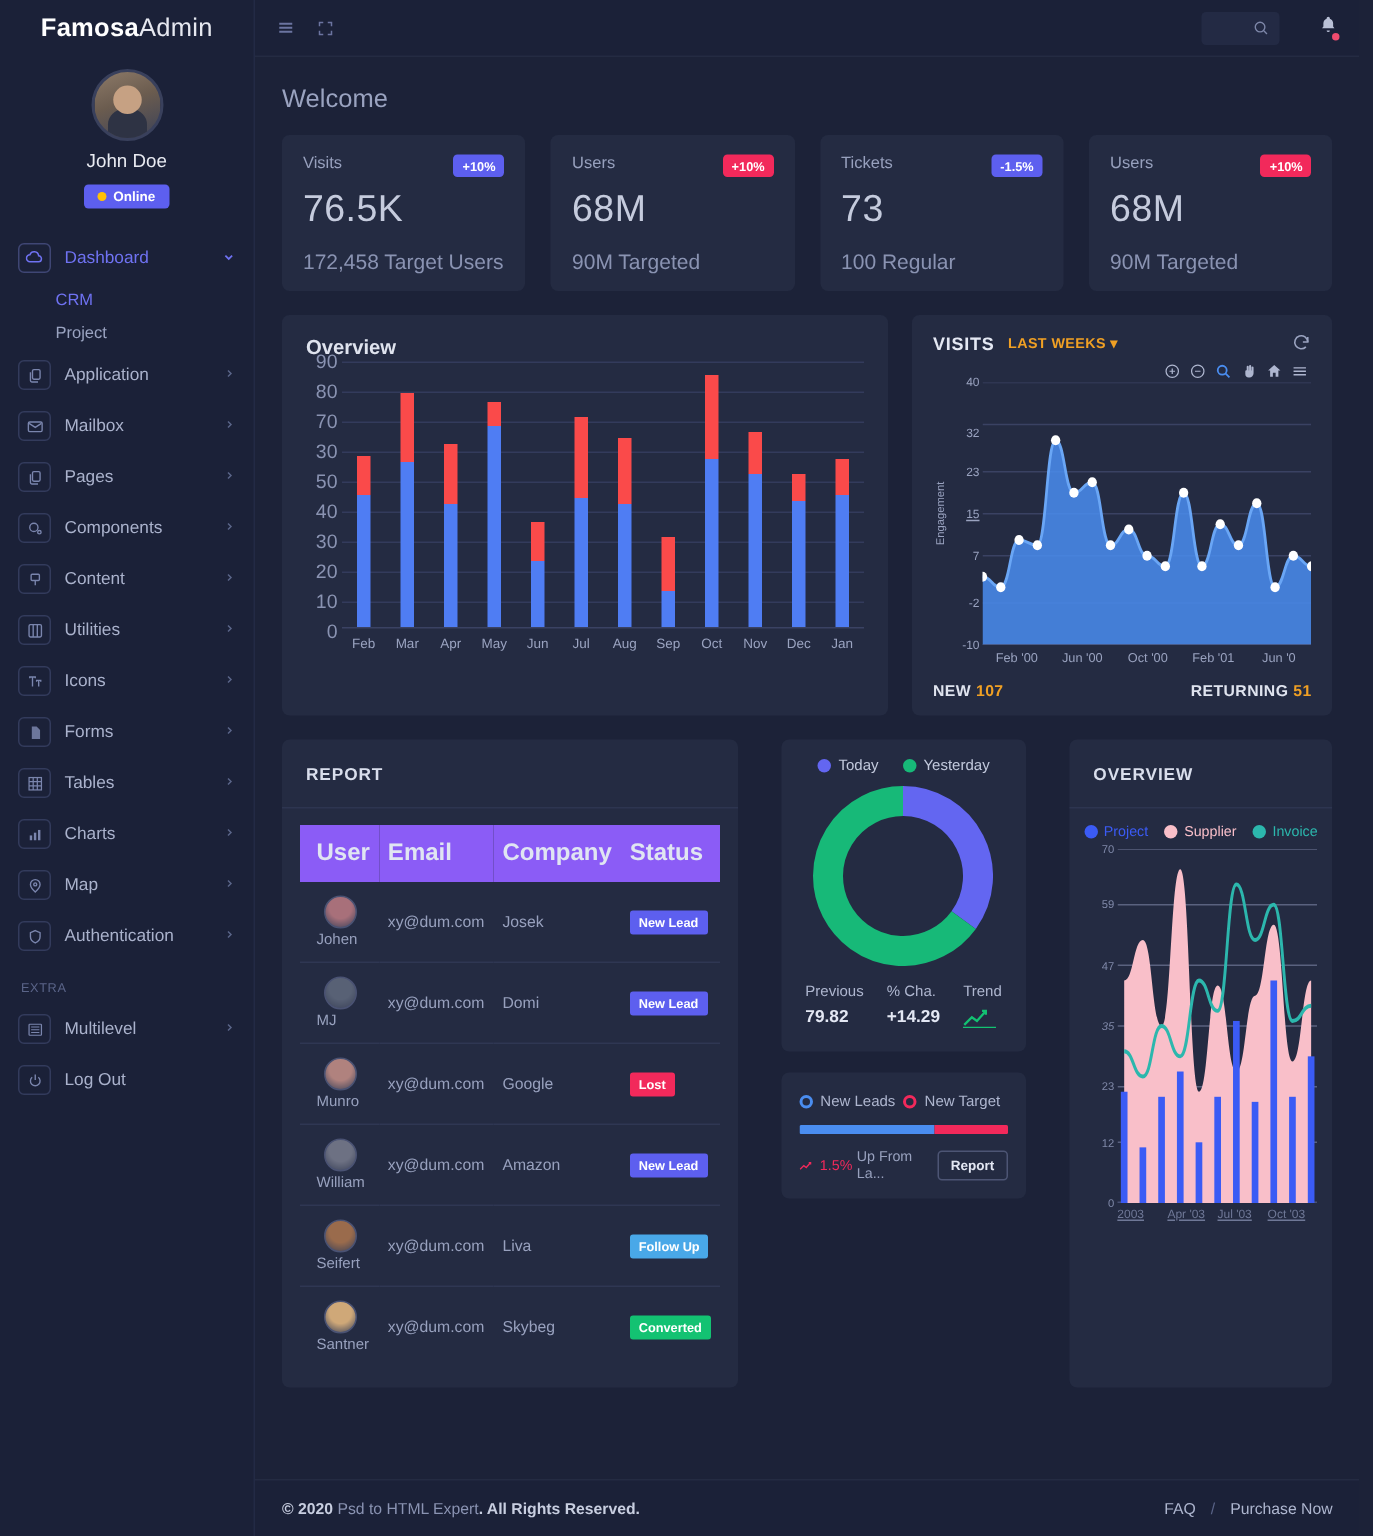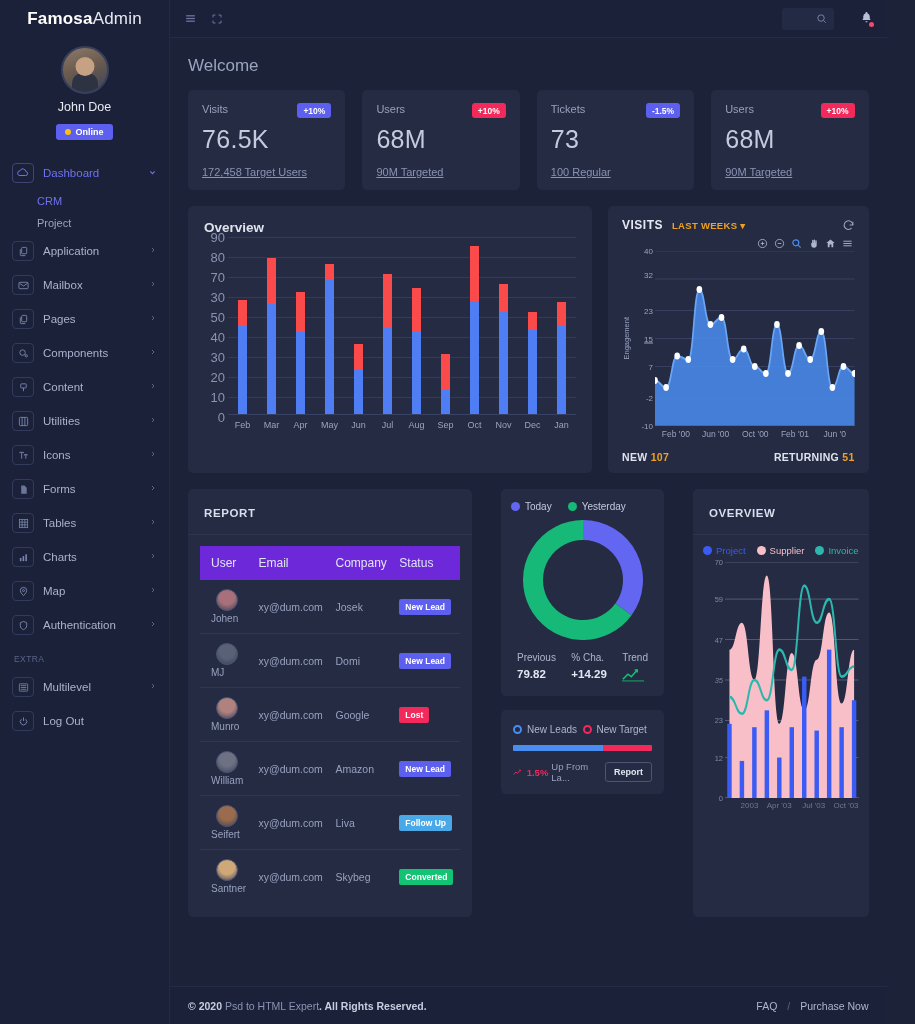--- a/index.html
+++ b/index.html
@@ -103,21 +103,21 @@
   .stat-card { flex: 1; padding: 13px 14px 12px; }
   .stat-head { display: flex; align-items: flex-start; justify-content: space-between; }
   .stat-label { font-size: 11px; color: #97a0bd; }
   .badge-pill {
     font-size: 8.5px; font-weight: 700; color: #fff;
     padding: 2.5px 6px; border-radius: 3px;
   }
   .b-indigo { background: #5d5fef; }
   .b-pink { background: #f2traditional; background: #f2295b; }
   .stat-value { font-size: 25px; color: #c5cbdd; font-weight: 400; margin: 7px 0 12px; letter-spacing: .3px; }
-  .stat-sub { font-size: 11px; color: #8a93b2; text-decoration: underline; }
+  .stat-sub { font-size: 14px; color: #8a93b2; }
 
   .mid-row { display: flex; gap: 16px; margin-bottom: 16px; }
   .overview-card { flex: 0 0 404px; padding: 14px 16px 10px; }
   .visits-card { flex: 1; padding: 12px 14px 10px; position: relative; }
   .card-title { font-size: 13.5px; color: #dfe3ee; font-weight: 700; }
 
   
   .legend-row { display: flex; justify-content: flex-end; gap: 14px; margin: 12px 6px 6px; }
   .lg { display: flex; align-items: center; gap: 5px; font-size: 10px; color: #aeb6cf; }
   .lg-sq { width: 9px; height: 9px; border-radius: 1px; }
@@ -171,21 +171,21 @@
   .report-card { flex: 0 0 284px; }
   .midcol { flex: 0 0 163px; display: flex; flex-direction: column; gap: 14px; }
   .ov2-card { flex: 1; }
 
   .card-hd { padding: 14px 16px 13px; border-bottom: 1px solid #2d3550; }
   .card-hd-title { font-size: 11.5px; font-weight: 700; color: #d9deec; letter-spacing: .6px; }
 
   table { width: 100%; border-collapse: collapse; }
   .tbl-wrap { padding: 11px 12px 14px; }
   thead th {
-    background: #6d28d9; font-size: 12px; color: #e0e5f2; font-weight: 400;
+    background: #8b5cf6; font-size: 16px; color: #e0e5f2; font-weight: 700;
     text-align: left; padding: 10px 6px;
   }
   thead th:first-child { padding-left: 11px; }
   tbody td {
     padding: 9px 6px; font-size: 10.5px; color: #98a1be;
     border-bottom: 1px solid #2f3753; vertical-align: middle;
   }
   tbody tr:last-child td { border-bottom: none; }
   .ucell { display: flex; flex-direction: column; align-items: flex-start; gap: 2px; padding-left: 5px; }
   .av {
@@ -193,57 +193,57 @@
     border: 1.5px solid #4a5273; background-size: cover;
   }
   .uname { font-size: 10px; color: #98a1be; }
   .st {
     display: inline-block; font-size: 8.5px; font-weight: 700; color: #fff;
     padding: 3px 6px; border-radius: 2px; white-space: nowrap;
   }
 
   
   .donut-card { padding: 12px 10px 12px; }
-  .d-legend { display: flex; gap: 16px; margin-bottom: 8px; }
+  .d-legend { display: flex; justify-content: center; gap: 16px; margin-bottom: 8px; }
   .d-lg { display: flex; align-items: center; gap: 5px; font-size: 10px; color: #c3cadd; }
   .d-dot { width: 9px; height: 9px; border-radius: 50%; }
   .donut { width: 120px; height: 120px; margin: 4px auto 12px; }
   .d-stats { display: flex; justify-content: space-between; padding: 0 6px; }
   .d-col { text-align: left; }
   .d-k { font-size: 10px; color: #aeb6cf; margin-bottom: 5px; }
   .d-v { font-size: 11.5px; color: #e3e7f3; font-weight: 700; }
 
   
   .leads-card { padding: 13px 12px 11px; }
   .l-legend { display: flex; justify-content: space-between; margin-bottom: 9px; }
   .l-item { display: flex; align-items: flex-start; gap: 5px; width: 50%; }
   .l-ring { width: 9px; height: 9px; border-radius: 50%; border: 2.5px solid #4a8df0; margin-top: 2px; flex: 0 0 9px; }
   .l-ring.pink { border-color: #f2295b; }
   .l-txt { font-size: 10px; color: #aeb6cf; line-height: 1.3; }
   .l-bar { height: 6px; border-radius: 1px; display: flex; overflow: hidden; margin-bottom: 10px; }
   .l-foot { display: flex; align-items: center; justify-content: space-between; gap: 6px; }
   .l-pct { font-size: 9.5px; color: #98a1be; display: flex; align-items: center; gap: 3px; }
-  .l-pct b { color: #f2295b; font-weight: 700; }
+  .l-pct b { color: #f2295b; font-weight: 400; }
   .l-btn {
     font-size: 9px; font-weight: 700; color: #e3e7f3;
     border: 1px solid #4d5574; border-radius: 3px; padding: 4px 8px;
     background: transparent; cursor: pointer; white-space: nowrap;
   }
 
   
   .ov2-body { padding: 10px 10px 10px; }
   .ov2-legend { display: flex; justify-content: center; gap: 11px; margin-bottom: 6px; }
   .o-lg { display: flex; align-items: center; gap: 4px; font-size: 9.5px; }
   .o-dot { width: 9px; height: 9px; border-radius: 50%; }
   .ov2-wrap { display: flex; height: 236px; }
   .o-yaxis { width: 22px; position: relative; }
   .o-yaxis span { position: absolute; right: 2px; font-size: 7.5px; color: #7f88a8; transform: translateY(-50%); }
   .o-plot { flex: 1; position: relative; border-bottom: 1px solid #4a5273; }
   .o-xlabels { display: flex; padding-left: 22px; margin-top: 3px; }
-  .o-xlabels span { flex: 1; text-align: right; font-size: 8px; color: #6f7897; }
+  .o-xlabels span { flex: 1; text-align: left; font-size: 8px; color: #6f7897; text-decoration: underline; }
 
   
   .footer {
     height: 38px; border-top: 1px solid #242b42; background: #1b2138;
     display: flex; align-items: center; padding: 0 18px;
     font-size: 10.5px; color: #c8cee0;
   }
   .footer .muted { color: #8a93b2; }
   .footer b { font-weight: 700; }
   .f-links { margin-left: auto; display: flex; gap: 10px; align-items: center; color: #aeb6cf; }
@@ -728,21 +728,21 @@
             </span>
           </div>
           <div class="vchart-wrap">
             <div class="v-ylab">Engagement</div>
             <div class="v-yaxis" id="v-yaxis">
                 <span style="top: 175px;">-10</span>
                 <span style="top: 147px;">-2</span>
                 <span style="top: 115.5px;">7</span>
                 <span style="top: 87.5px; text-decoration: underline;">15</span>
                 <span style="top: 59.5px;">23</span>
-                <span style="top: 24px;">32</span>
+                <span style="top: 34px;">32</span>
                 <span style="top: 0px;">40</span>
               </div>
             <div class="v-plot" id="v-plot"><svg width="100%" height="175" viewBox="0 0 240 175" preserveAspectRatio="none">
     <line x1="0" y1="147" x2="240" y2="147" stroke="#3a4263" stroke-width="1"></line>
                   <line x1="0" y1="115.5" x2="240" y2="115.5" stroke="#3a4263" stroke-width="1"></line>
                   <line x1="0" y1="87.5" x2="240" y2="87.5" stroke="#3a4263" stroke-width="1"></line>
                   <line x1="0" y1="59.5" x2="240" y2="59.5" stroke="#3a4263" stroke-width="1"></line>
                   <line x1="0" y1="28" x2="240" y2="28" stroke="#3a4263" stroke-width="1"></line>
                   <line x1="0" y1="0" x2="240" y2="0" stroke="#3a4263" stroke-width="1"></line>
     <path d="M0,175L0,129.5 C6.666666666666666,129.5 6.666666666666666,136.5 13.333333333333332,136.5 C20,136.5 20,105 26.666666666666664,105 C33.33333333333333,105 33.33333333333333,108.5 40,108.5 C46.666666666666664,108.5 46.666666666666664,38.5 53.33333333333333,38.5 C60,38.5 60,73.5 66.66666666666667,73.5 C73.33333333333334,73.5 73.33333333333334,66.5 80,66.5 C86.66666666666666,66.5 86.66666666666666,108.5 93.33333333333333,108.5 C100,108.5 100,98 106.66666666666666,98 C113.33333333333333,98 113.33333333333333,115.5 120,115.5 C126.66666666666667,115.5 126.66666666666667,122.5 133.33333333333334,122.5 C140,122.5 140,73.5 146.66666666666669,73.5 C153.33333333333334,73.5 153.33333333333334,122.5 160,122.5 C166.66666666666669,122.5 166.66666666666669,94.5 173.33333333333334,94.5 C180,94.5 180,108.5 186.66666666666666,108.5 C193.33333333333331,108.5 193.33333333333331,80.5 200,80.5 C206.66666666666666,80.5 206.66666666666666,136.5 213.33333333333331,136.5 C220,136.5 220,115.5 226.66666666666666,115.5 C233.33333333333331,115.5 233.33333333333331,122.5 240,122.5L240,175Z" fill="#4a8df0" opacity="0.85"></path>

